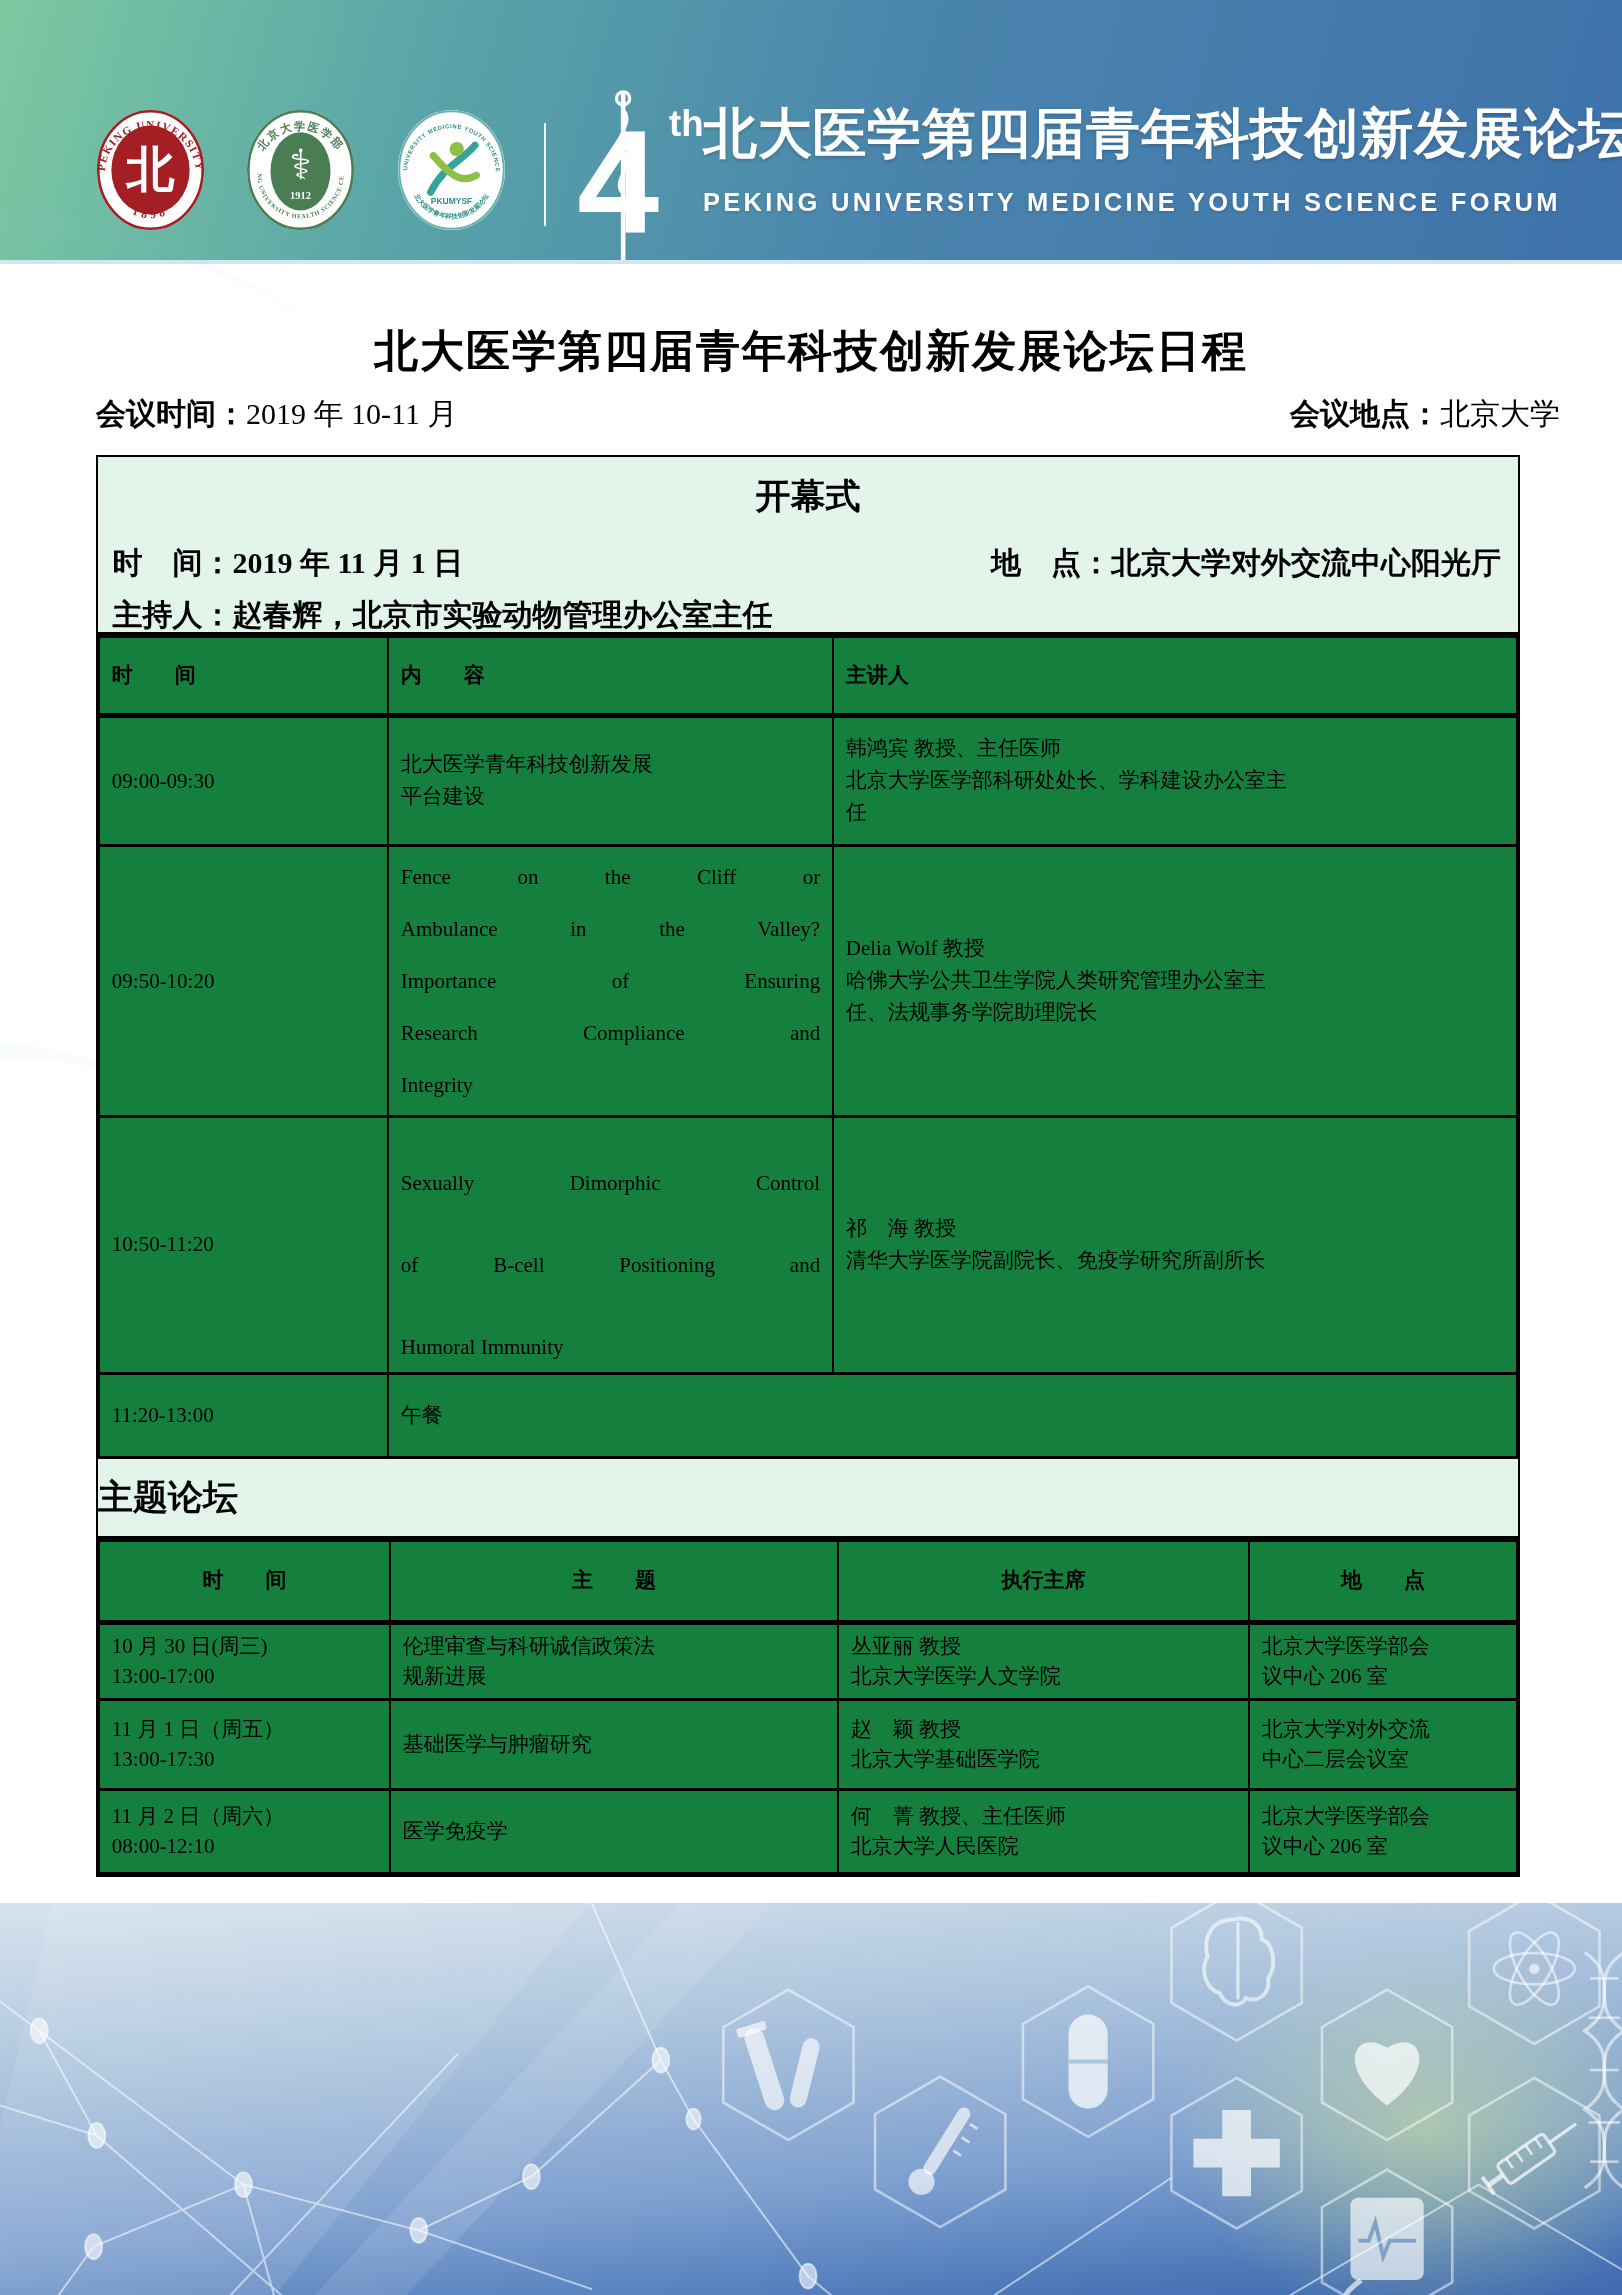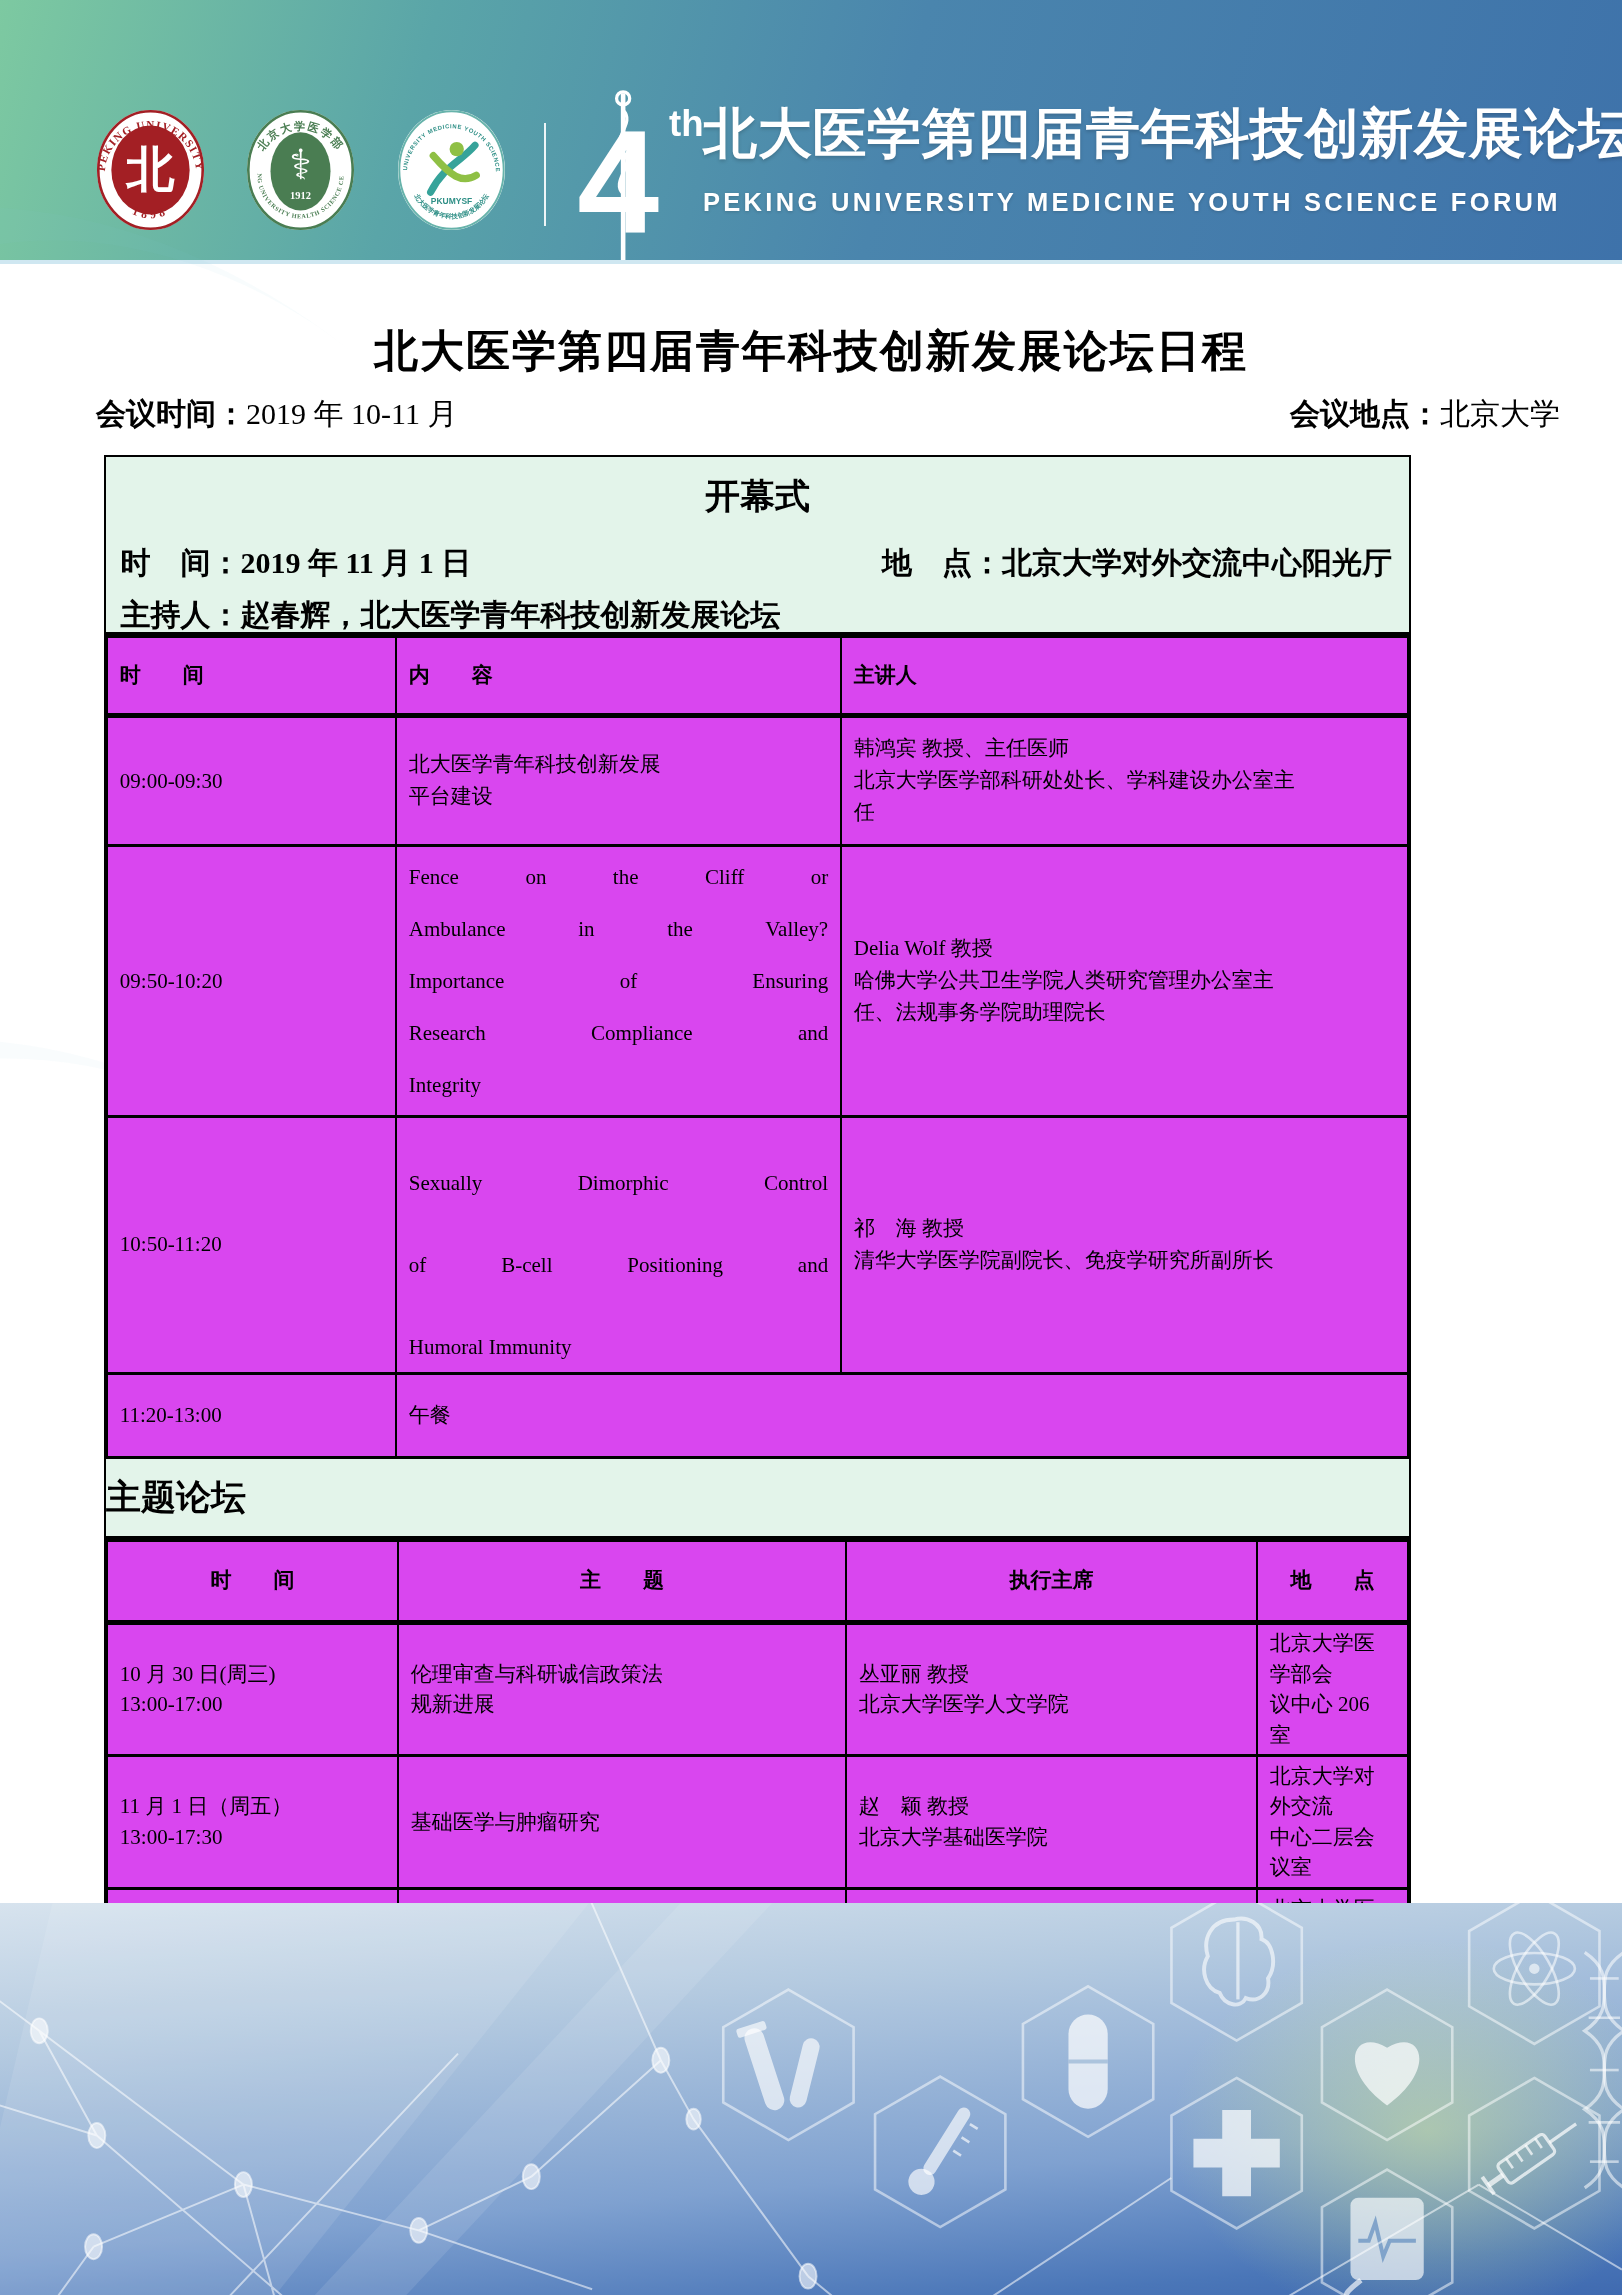--- a/index.html
+++ b/index.html
@@ -34,22 +34,22 @@
 
   
   .page-title { position:absolute; left:0; top:322px; width:1622px; text-align:center;
     font-family:"Liberation Sans",sans-serif; font-weight:bold; font-size:44px;
     letter-spacing:2px; }
   .meta-row { position:absolute; left:96px; top:394px; width:1464px; height:41px;
     font-size:30px; display:flex; justify-content:space-between; align-items:flex-end; }
   .meta-label { font-family:"Liberation Sans",sans-serif; font-weight:bold; }
 
   
-  .sched { position:absolute; left:104px; top:455px; width:1307px;
-    border:2.6px solid #000; background:#d946ef; }
+  .sched { position:absolute; left:96px; top:455px; width:1424px;
+    border:2.6px solid #000; background:#15803d; }
 
   .green-block { background:#e3f4ea; border-bottom:3.3px solid #000; }
   .opening-block { height:178px; }
   .sec-title { text-align:center; font-family:"Liberation Sans",sans-serif;
     font-weight:bold; font-size:35px; padding-top:15.7px; }
   .open-line2 { display:flex; justify-content:space-between; margin-top:23.6px;
     padding:0 17px 0 14.4px; font-size:30px; font-weight:bold; }
   .open-line3 { margin-top:10.5px; padding-left:14.4px; font-size:30px; font-weight:bold; }
 
   .forum-block { height:80px; border-top:0; display:flex; align-items:center;
@@ -176,21 +176,21 @@
     <div class="sec-title">开幕式</div>
     <div class="open-line2">
       <div>
         <span>时　间：</span><span>2019 年 11 月 1 日</span>
       </div>
       <div>
         <span>地　点：</span><span>北京大学对外交流中心阳光厅</span>
       </div>
     </div>
     <div class="open-line3">
-      <span>主持人：</span><span>赵春辉，北大医学青年科技创新发展论坛</span>
+      <span>主持人：</span><span>赵春辉，北京市实验动物管理办公室主任</span>
     </div>
   </div>
 
   <table class="doc t1">
     <colgroup>
         <col style="width:289px">
         <col style="width:445px">
         <col>
       </colgroup>
     <tbody>

